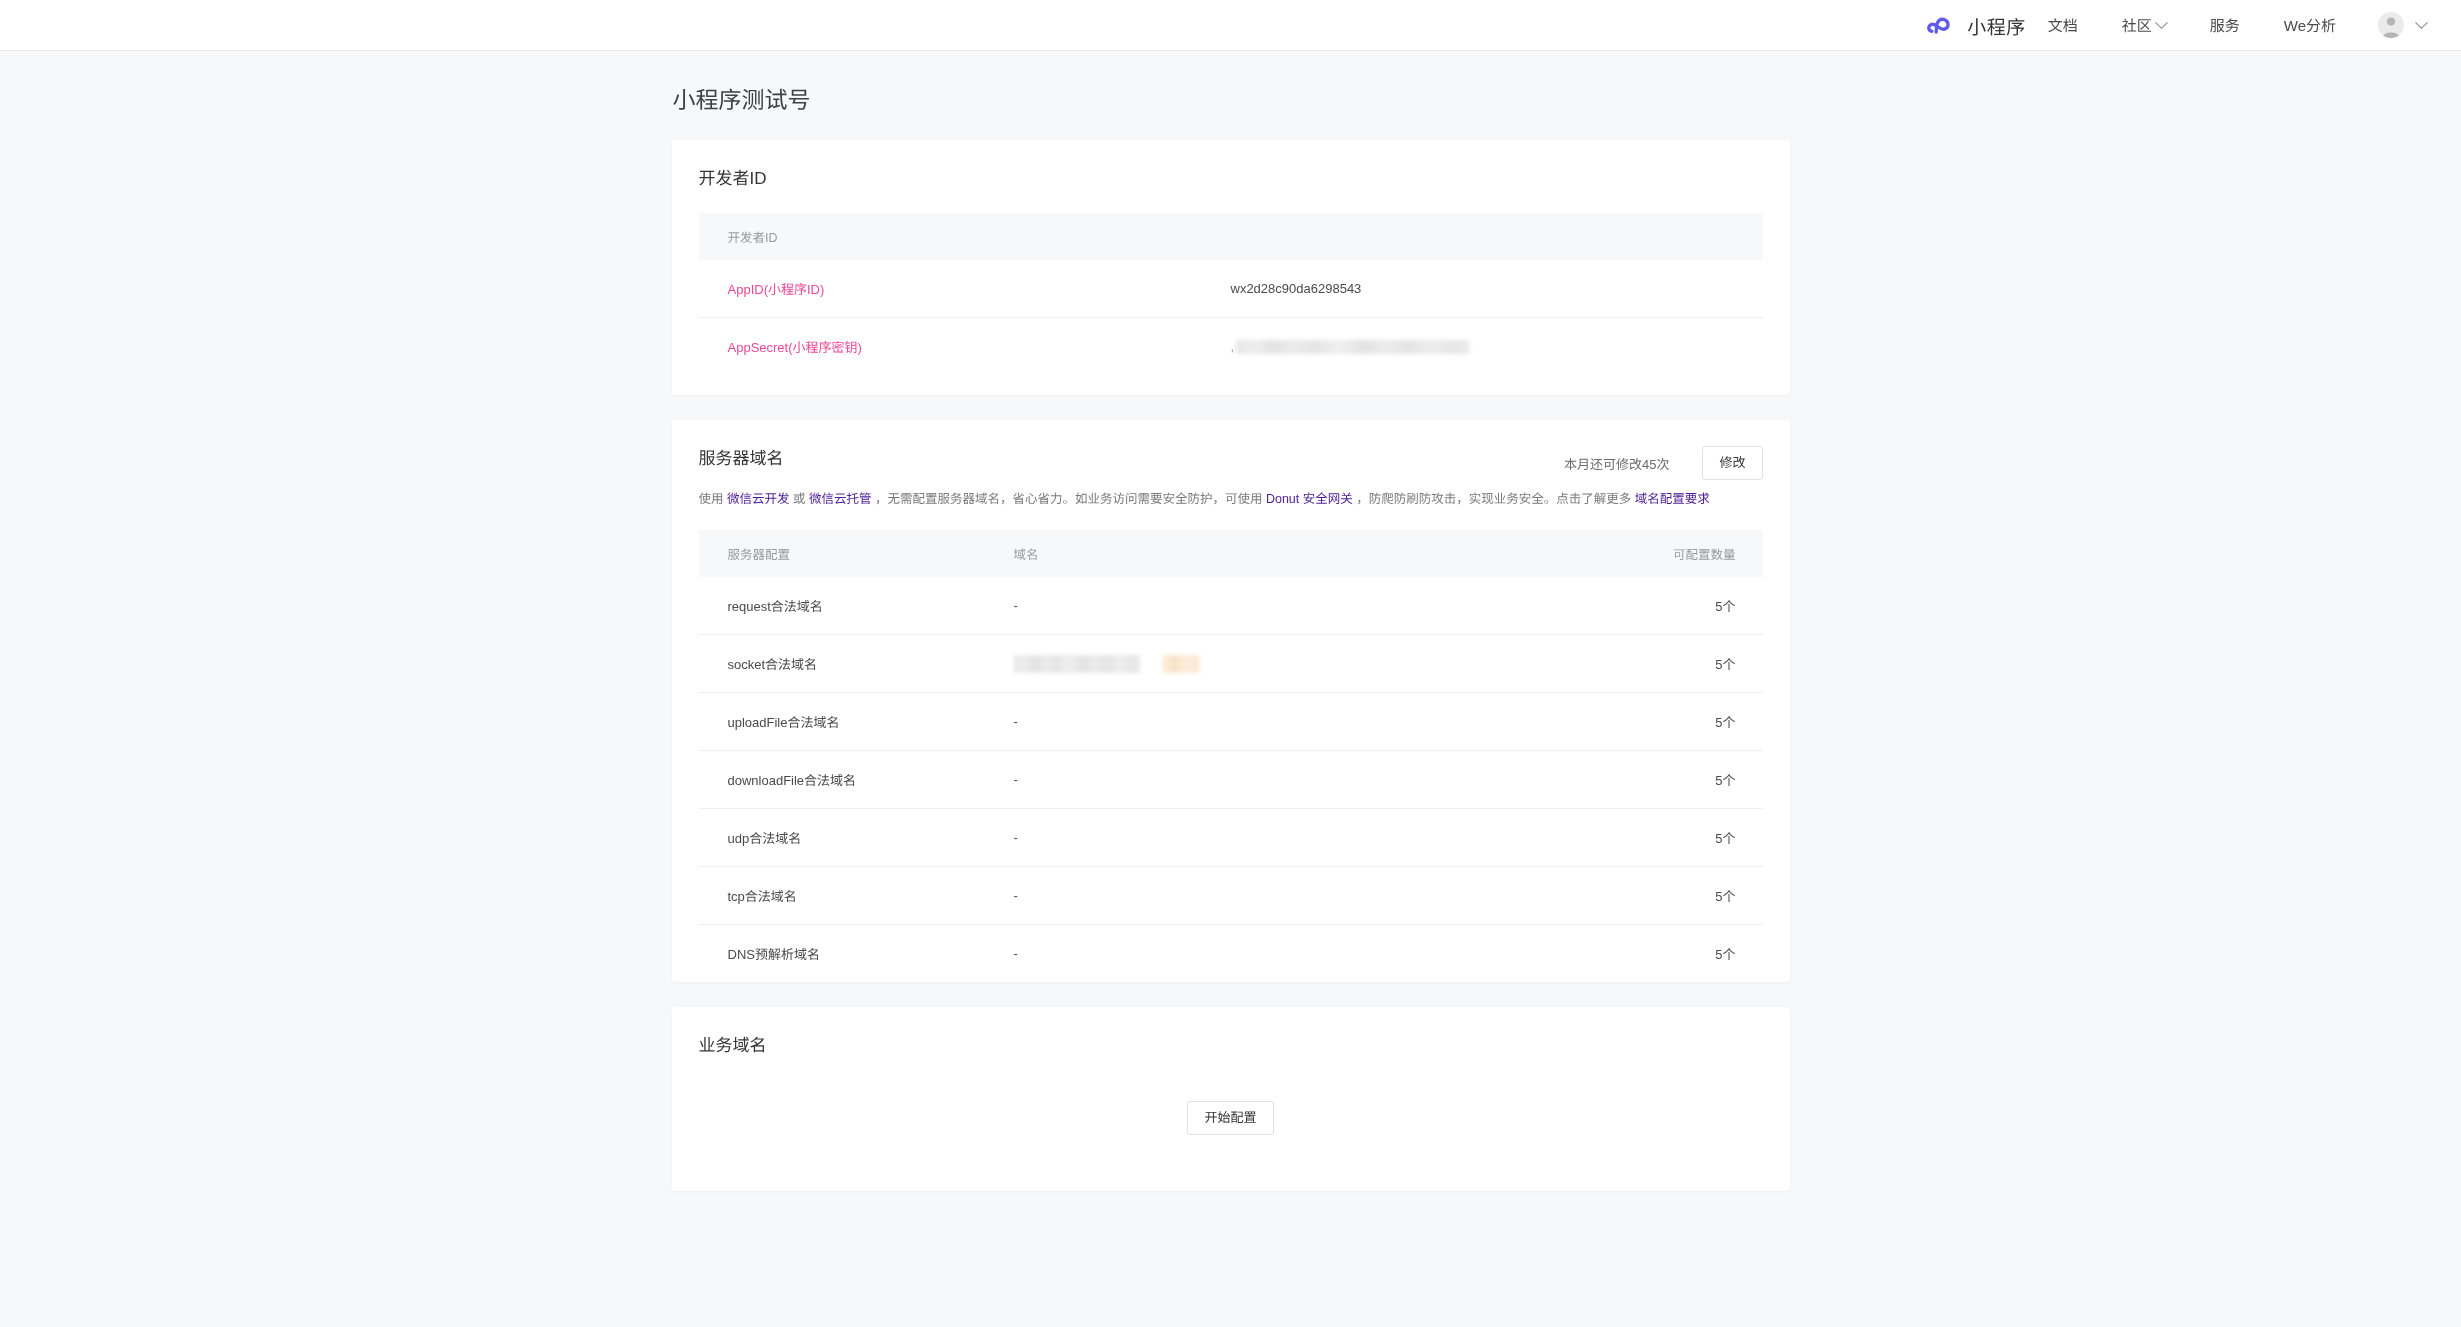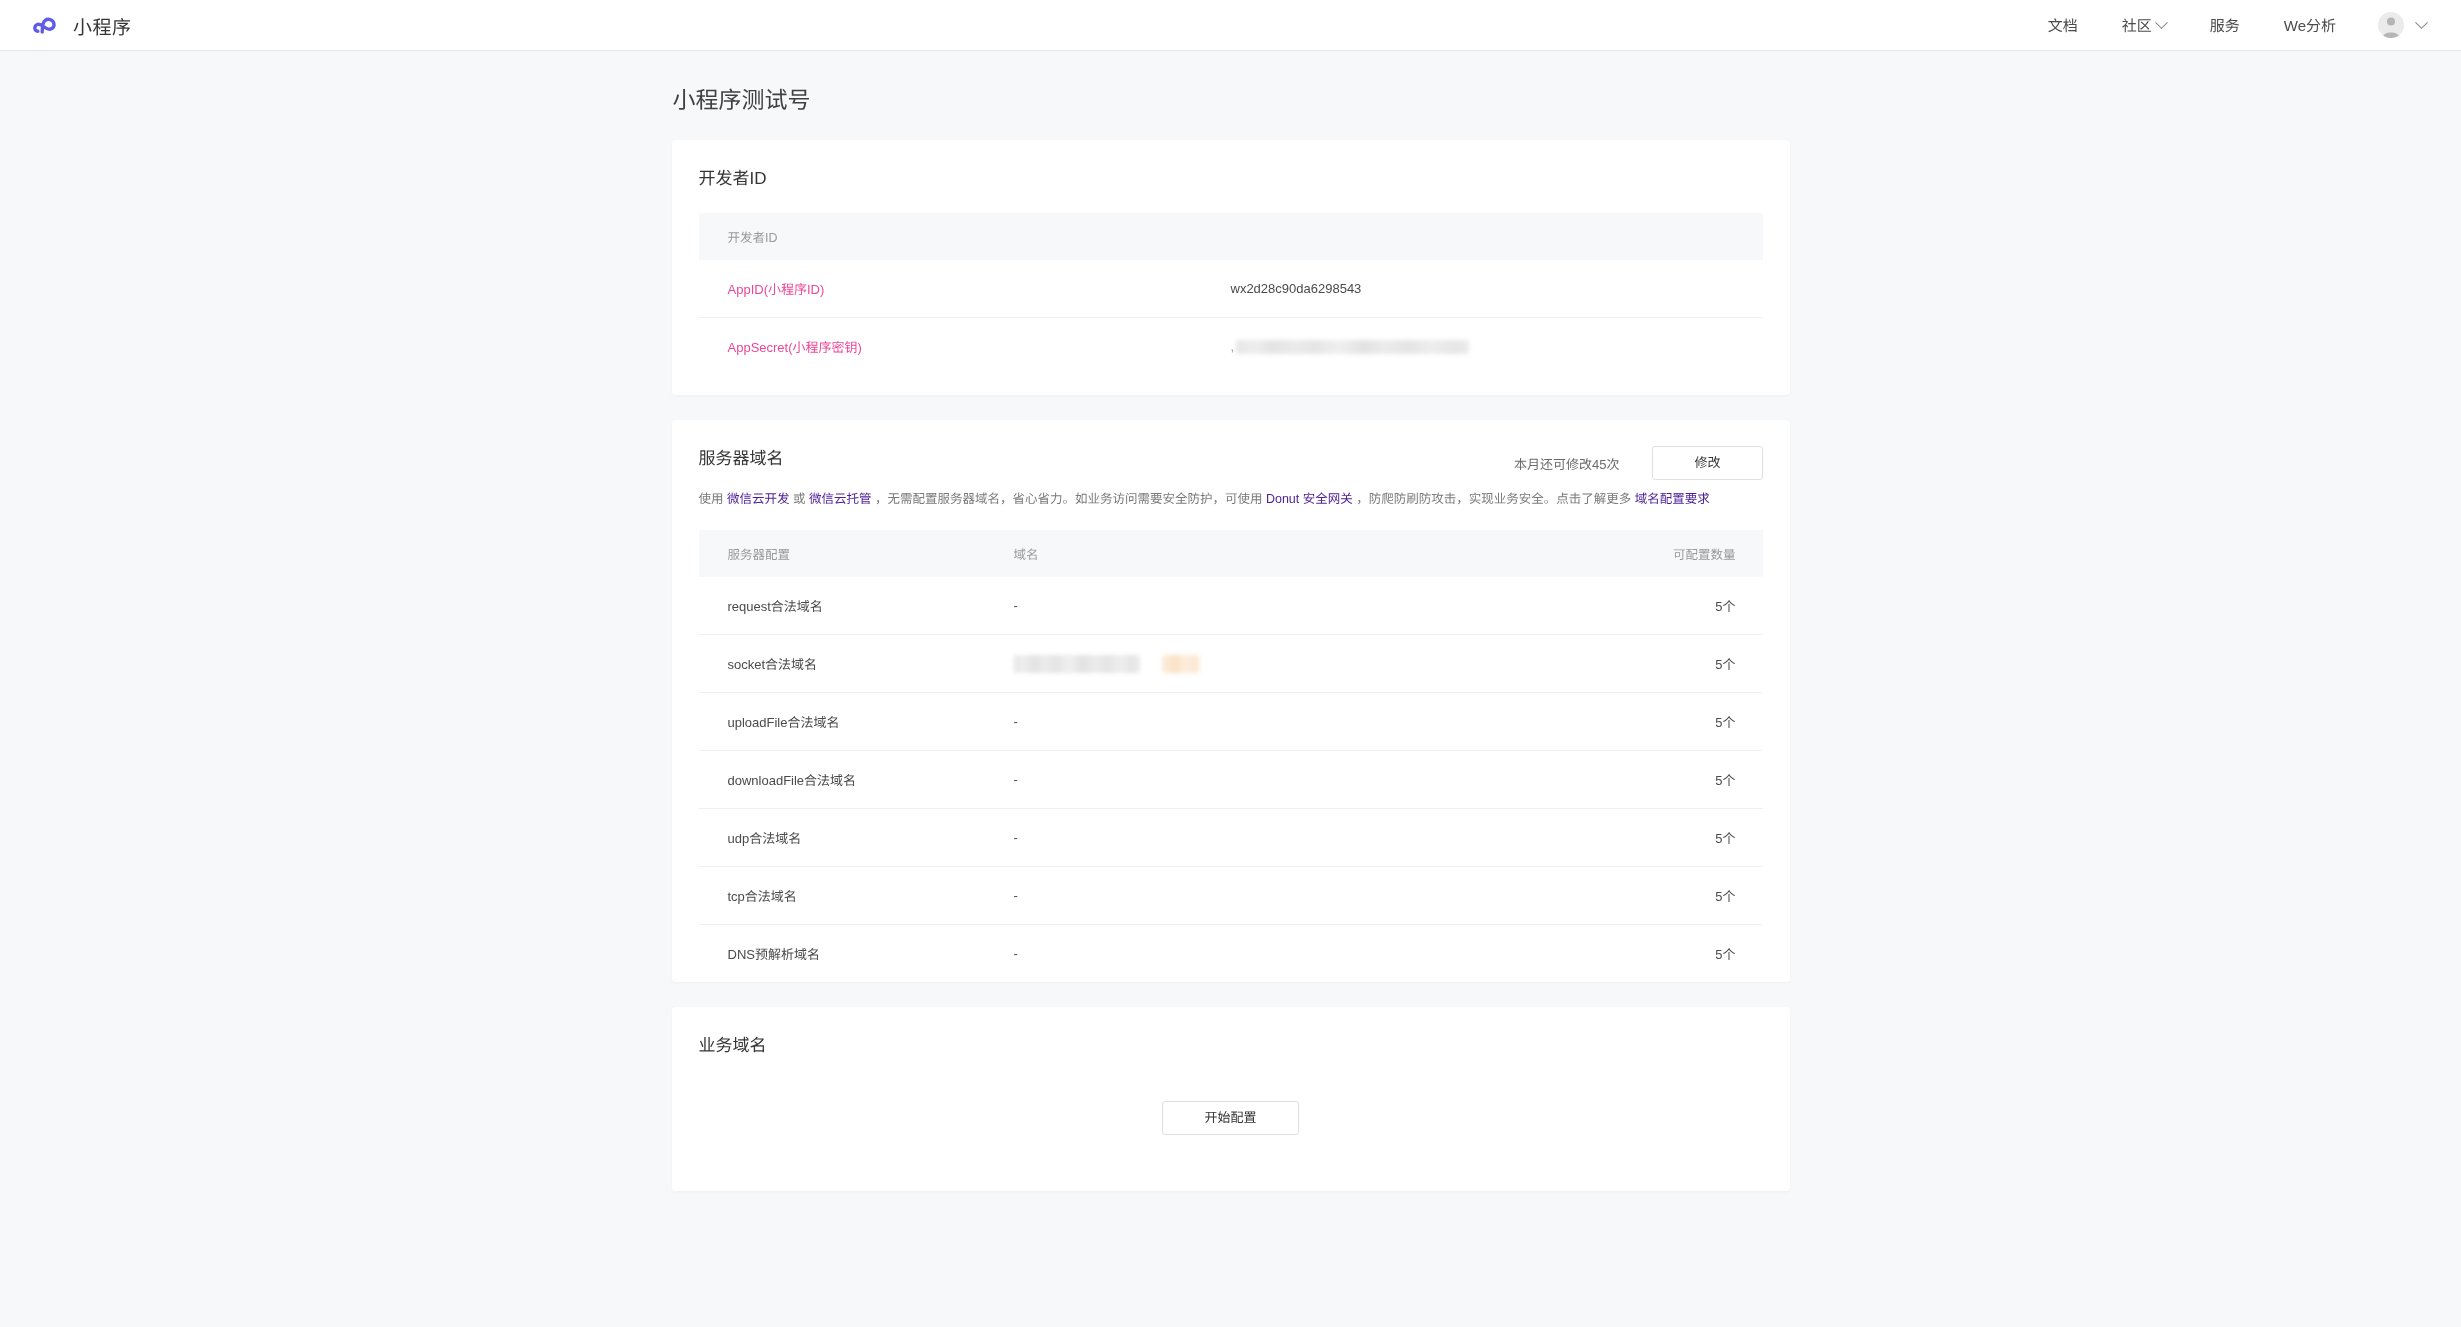--- a/index.html
+++ b/index.html
@@ -14,21 +14,21 @@
   }
 
   
   .topbar {
     position: relative;
     height: 51px;
     background: #ffffff;
     border-bottom: 1px solid #e7e7eb;
     display: flex;
     align-items: center;
-    justify-content: space-between;
+    justify-content: flex-end;
     padding: 0 31px 0 30px;
   }
   .brand {
     display: flex;
     align-items: center;
     gap: 13px;
   }
   .brand-logo {
     width: 30px;
     height: 30px;
@@ -132,21 +132,21 @@
     color: #6b6b6b;
     white-space: nowrap;
   }
   .btn {
     font-family: "Liberation Sans", "DejaVu Sans", sans-serif;
     font-size: 13px;
     color: #353535;
     background: #ffffff;
     border: 1px solid #e0e0e0;
     border-radius: 3px;
-    padding: 7px 41px;
+    padding: 7px 16px;
     cursor: pointer;
     line-height: 1.4;
     white-space: nowrap;
   }
 
   .card-desc {
     font-size: 12.5px;
     color: #7a7a7a;
     line-height: 20px;
     margin-top: 9px;

